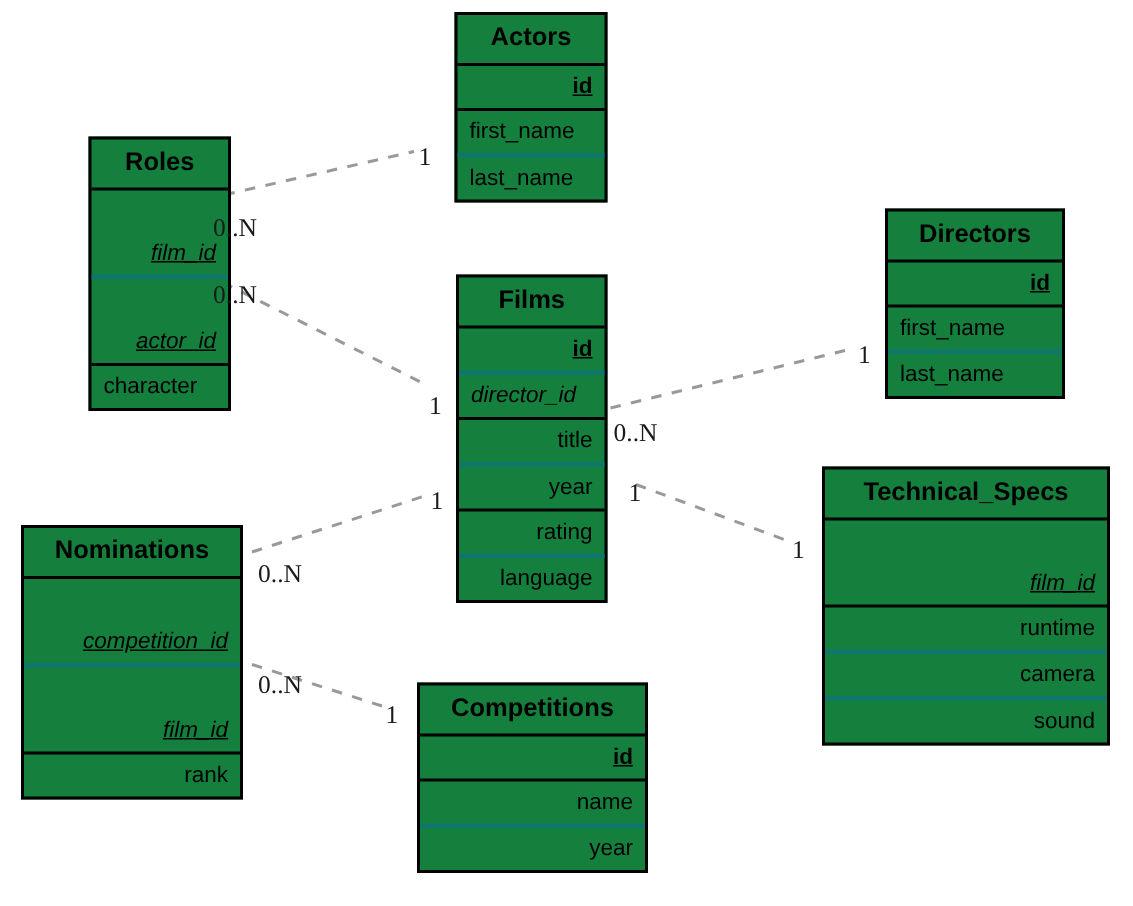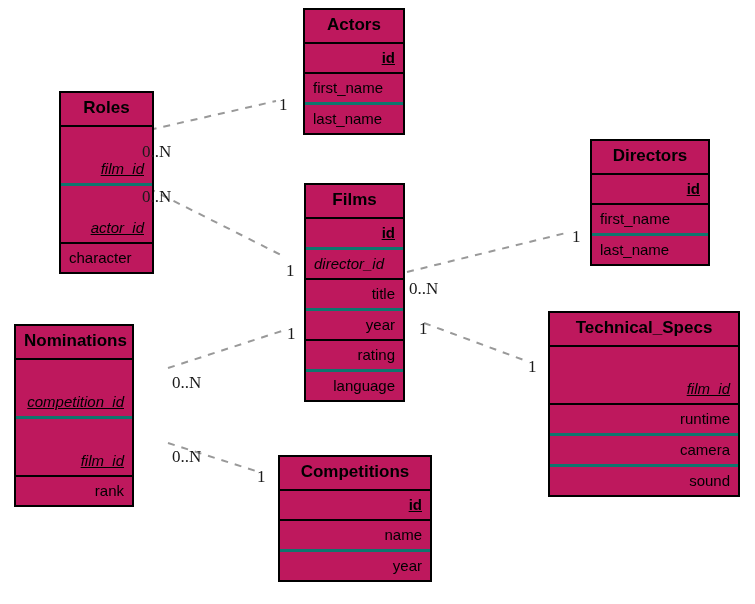--- a/index.html
+++ b/index.html
@@ -13,21 +13,21 @@
     height: 604px;
     background: #ffffff;
     overflow: hidden;
     font-family: "Liberation Sans", sans-serif;
   }
 
   
   .entity {
     position: absolute;
     box-sizing: border-box;
-    background: #be185d;
+    background: #15803d;
     border: 2px solid #000000;
     display: flex;
     flex-direction: column;
     z-index: 5;
   }
   .entity-title {
     box-sizing: border-box;
     font-weight: bold;
     font-size: 17px;
     color: #000000;
@@ -139,21 +139,21 @@
   </div>
 
   <div class="entity" style="left:548px; top:311px; width:192px;">
     <div class="entity-title">Technical_Specs</div>
     <div class="attr align-right fk-key sep-strong">film_id</div>
     <div class="attr align-right">runtime</div>
     <div class="attr align-right">camera</div>
     <div class="attr align-right">sound</div>
   </div>
 
-  <div class="entity" style="left:14px; top:324px; width:120px;">
+  <div class="entity" style="left:14px; top:350px; width:148px;">
     <div class="entity-title">Nominations</div>
     <div class="attr align-right fk-key">competition_id</div>
     <div class="attr align-right fk-key sep-strong">film_id</div>
     <div class="attr align-right">rank</div>
   </div>
 
   <div class="entity" style="left:278px; top:455px; width:154px;">
     <div class="entity-title">Competitions</div>
     <div class="attr align-right key sep-strong">id</div>
     <div class="attr align-right">name</div>

